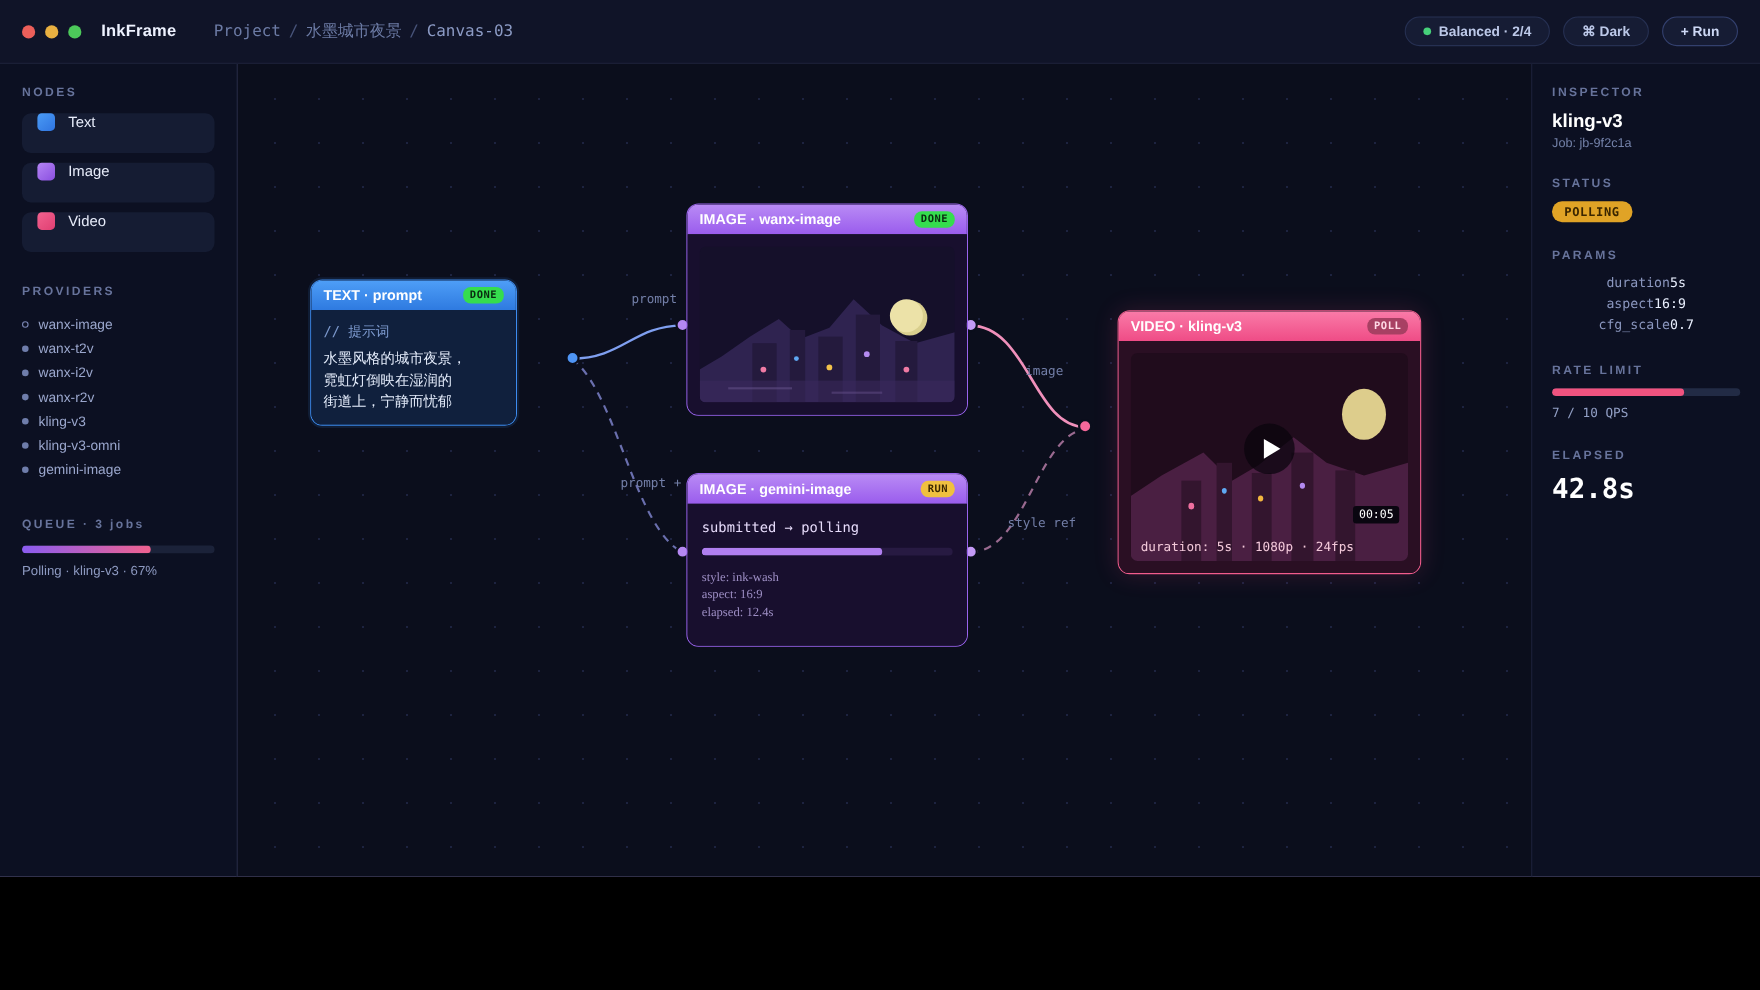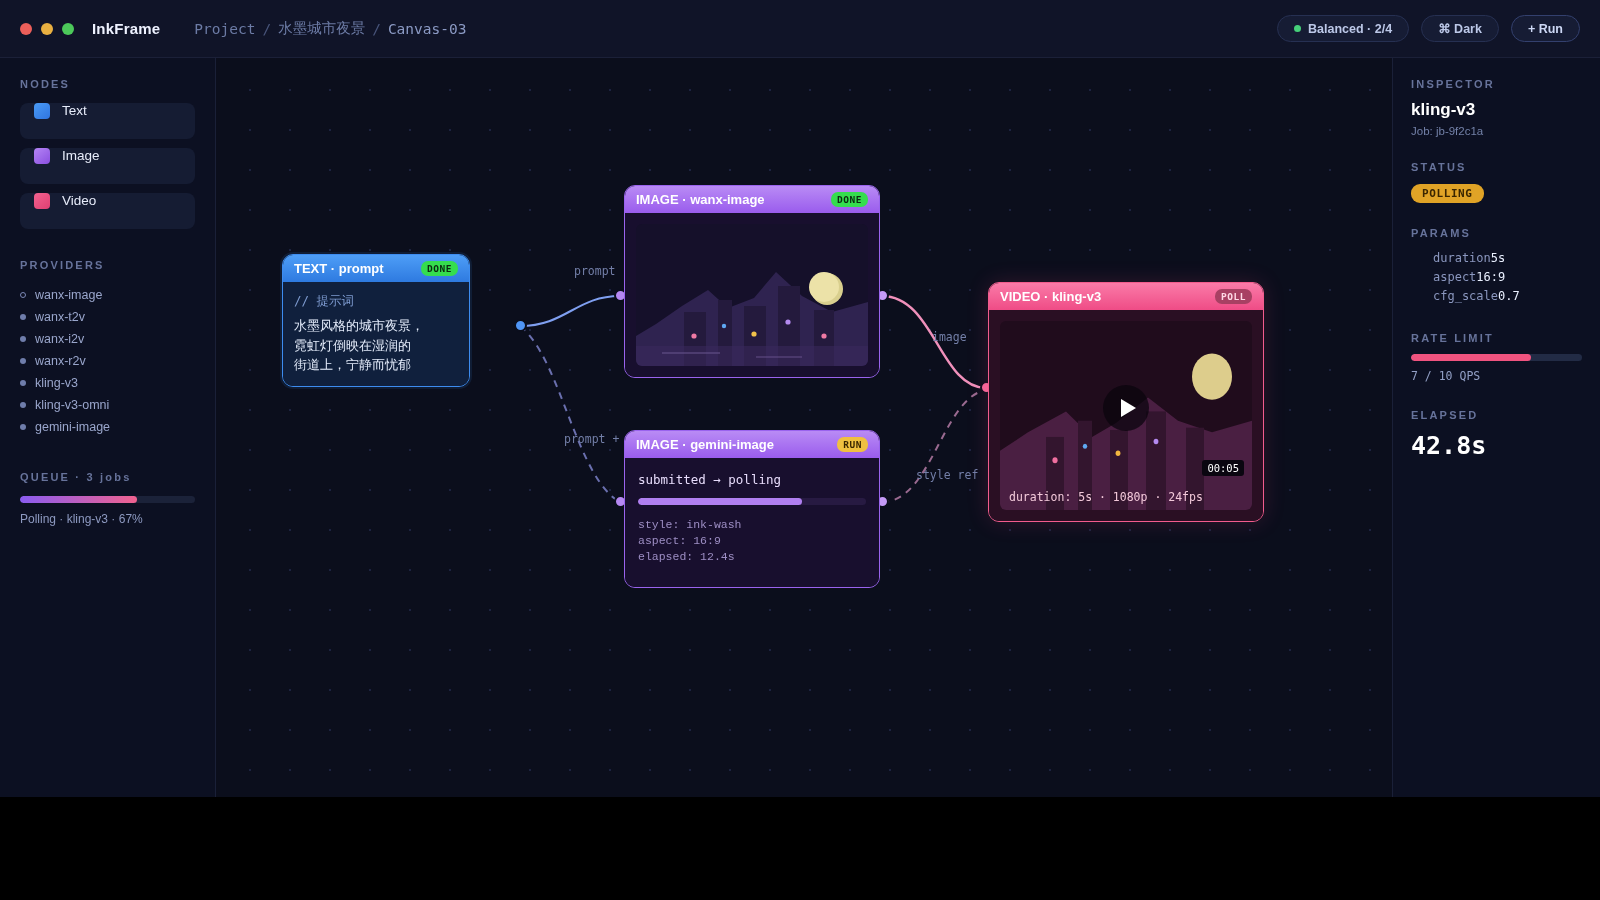--- a/index.html
+++ b/index.html
@@ -111,24 +111,24 @@
   
   #node-wanx { left:408px; top:127px; width:256px; border:1.5px solid #9a63ee; }
   #node-wanx .node-hd { background:linear-gradient(180deg,#b98bf5,#9a5ced); }
   #node-wanx .node-bd { background:#180f2e; height:164px; }
   #node-gem { left:408px; top:372px; width:256px; border:1.5px solid #9a63ee; }
   #node-gem .node-hd { background:linear-gradient(180deg,#b98bf5,#9a5ced); }
   #node-gem .node-bd { background:#180f2e; height:129px; padding:14px 13px; }
   .g-state { color:#e7dcfb; font-size:12.5px; font-family:"DejaVu Sans Mono", monospace; margin-bottom:11px; }
   .g-bar { height:7px; border-radius:4px; background:#271a42; overflow:hidden; margin-bottom:12px; }
   .g-fill { height:100%; background:#b07ff0; border-radius:4px; }
-  .g-kv { color:#9d8ec4; font-size:11.5px; line-height:16px; font-family:Liberation Mono, monospace; }
-
-  
-  #node-vid { left:772px; top:224px; width:276px; border:1.5px solid #f25c8d;
+  .g-kv { color:#9d8ec4; font-size:11.5px; line-height:16px; font-family:Liberation Serif, serif; }
+
+  
+  #node-vid { left:800px; top:224px; width:276px; border:1.5px solid #f25c8d;
     box-shadow:0 0 22px rgba(240,70,130,.16); }
   #node-vid .node-hd { background:linear-gradient(180deg,#fa7ba8,#ef4c86); }
   #node-vid .node-bd { background:#2a0f23; height:211px; }
 
   .thumb { position:relative; width:100%; height:100%; border-radius:6px; overflow:hidden; }
   .thumb svg { display:block; width:100%; height:100%; }
   .play {
     position:absolute; left:50%; top:46%; transform:translate(-50%,-50%);
     width:46px; height:46px; border-radius:50%; background:rgba(8,4,12,.72);
     display:flex; align-items:center; justify-content:center;
@@ -154,23 +154,22 @@
   }
   #insp-name { color:#ffffff; font-size:17px; font-weight:bold; margin:4px 0 5px; }
   #insp-job { color:#7381a8; font-size:11.5px; margin-bottom:24px; }
   .i-sec { color:#67739b; font-size:11px; font-weight:bold; letter-spacing:2.2px; margin-bottom:10px; }
   #status-badge {
     display:inline-block; background:#e0a326; color:#3a2600; font-size:11px; font-weight:bold;
     letter-spacing:.6px; padding:3px 11px; border-radius:9px; margin-bottom:24px;
     font-family:"DejaVu Sans Mono", monospace;
   }
   .prow {
-    display:flex; justify-content:flex-start; font-size:12px; line-height:19px;
+    display:flex; justify-content:center; font-size:12px; line-height:19px;
     font-family:"DejaVu Sans Mono", monospace;
-    margin-left:22px;
   }
   .prow .k { color:#8b97bf; } .prow .v { color:#eaf0ff; }
   #rl-title { margin-top:26px; }
   #rl-bar { height:7px; border-radius:4px; background:#222b45; overflow:hidden; margin-bottom:8px; }
   #rl-fill { height:100%; background:#f0537f; border-radius:4px; }
   #rl-label { color:#93a0c6; font-size:11.5px; font-family:"DejaVu Sans Mono", monospace; }
   #el-title { margin-top:26px; }
   #el-val { color:#ffffff; font-size:25px; font-weight:bold; font-family:"DejaVu Sans Mono", monospace; }
 </style>
 </head>

